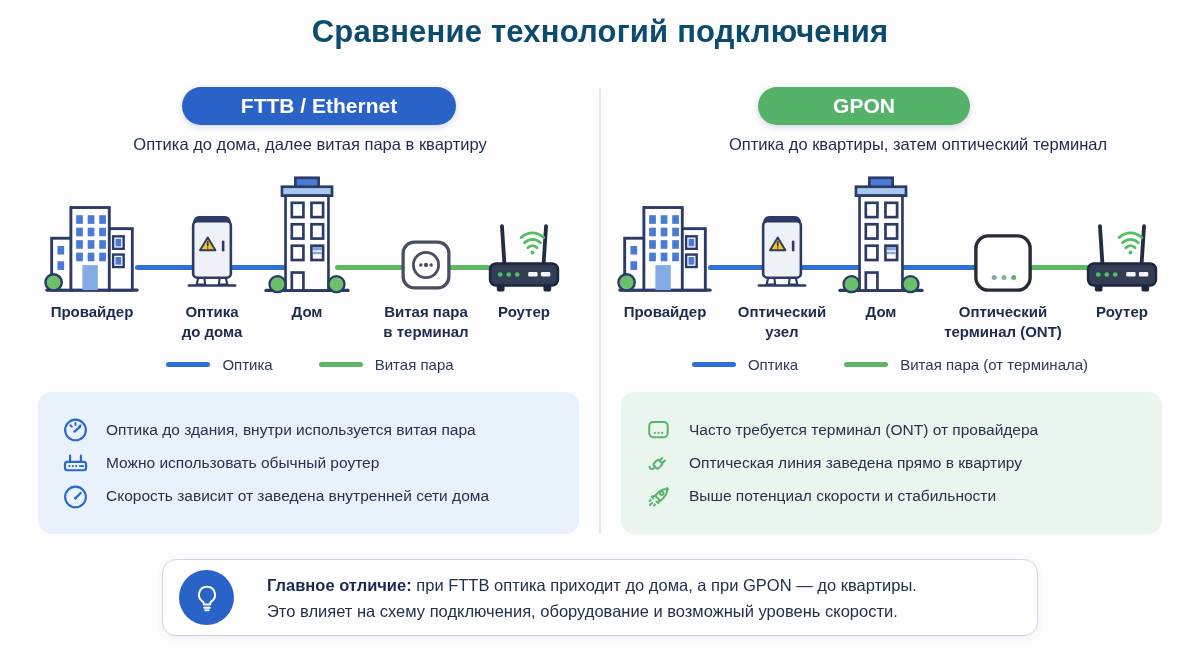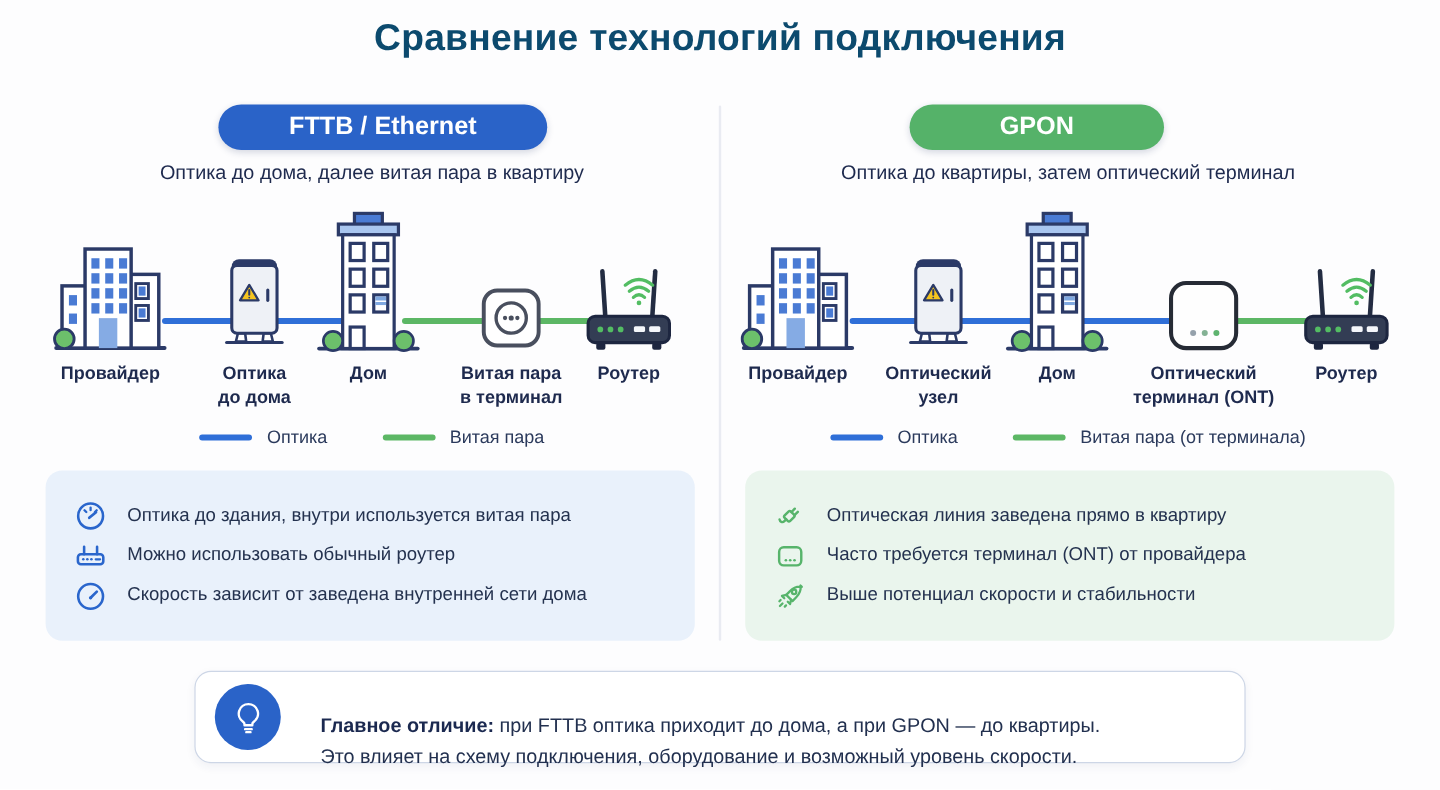--- a/index.html
+++ b/index.html
@@ -2,42 +2,42 @@
 <html><head>
 <meta charset="utf-8">
 <style>
   html,body{margin:0;padding:0;background:#fff;font-family:"Liberation Sans",sans-serif;}
   .canvas{position:relative;width:1200px;height:658px;background:#fdfdfe;overflow:hidden;color:#1e2a4e;}
   .title{position:absolute;top:14px;left:0;width:100%;text-align:center;font-size:31px;font-weight:700;color:#0c4a6e;letter-spacing:.2px;}
   .badge{position:absolute;top:87px;height:38px;border-radius:19px;color:#fff;font-weight:700;font-size:21px;display:flex;align-items:center;justify-content:center;box-shadow:0 2px 6px rgba(20,40,90,.18);}
   .badge.blue{left:182px;width:274px;background:#2a63c8;}
   .badge.green{left:758px;width:212px;background:#55b269;text-align:right;}
   .subtitle{position:absolute;top:135px;width:540px;text-align:center;font-size:16.5px;color:#1e2a4e;}
-  .subtitle.l{left:40px;}.subtitle.r{left:620px;}
+  .subtitle.l{left:40px;}.subtitle.r{left:648px;}
   .diagram{position:absolute;top:176px;width:540px;height:162px;}
   .diagram.l{left:40px;}.diagram.r{left:620px;}
   .line{position:absolute;top:89px;height:4.5px;border-radius:3px;z-index:0;}
   .line.blue{background:#2f6fd8;}
   .line.green{background:#5cb765;}
   .node{position:absolute;z-index:1;line-height:0;}
   .nlabel{position:absolute;top:126px;width:120px;text-align:center;font-size:15px;font-weight:600;line-height:20px;color:#1e2a4e;z-index:1;}
   .legend{position:absolute;top:356px;width:540px;display:flex;justify-content:center;gap:46px;align-items:center;}
   .legend.l{left:40px;}.legend.r{left:620px;}
   .litem{display:flex;align-items:center;gap:12px;font-size:15px;color:#2b3a5c;}
   .dash{width:44px;height:4.5px;border-radius:3px;}
   .dash.blue{background:#2f6fd8;}.dash.green{background:#5cb765;}
   .features{position:absolute;top:392px;width:541px;height:142px;border-radius:14px;box-sizing:border-box;display:flex;flex-direction:column;justify-content:space-evenly;padding:18px 0;}
   .features.l{left:38px;background:#e9f1fb;}
   .features.r{left:621px;background:#eaf5ed;}
   .frow{display:flex;align-items:center;gap:17px;padding-left:24px;font-size:15.5px;color:#24324f;}
   .ficon{width:27px;height:27px;flex:0 0 27px;line-height:0;}
   .divider{position:absolute;left:599px;top:88px;width:2px;height:446px;background:#e9ebf2;border-radius:1px;}
   .callout{position:absolute;left:162px;top:559px;width:876px;height:77px;background:#fff;border:1.5px solid #cdd6e6;border-radius:14px;box-sizing:border-box;box-shadow:0 3px 8px rgba(30,50,100,.06);}
   .bulb-circle{position:absolute;left:16px;top:10px;width:55px;height:55px;border-radius:50%;background:#2a63c8;display:flex;align-items:center;justify-content:center;line-height:0;}
-  .ctext{position:absolute;left:104px;top:12px;font-size:16.5px;line-height:26px;color:#22304f;margin-top:20px;}
+  .ctext{position:absolute;left:104px;top:12px;font-size:16.5px;line-height:26px;color:#22304f;}
   .ctext b{color:#1b2950;font-weight:700;}
 </style>
 </head>
 <body>
 
 <div class="canvas">
 
   <div class="title">Сравнение технологий подключения</div>
 
   <div class="badge blue">
@@ -324,39 +324,39 @@
         </svg>
       </span>
       <span>Скорость зависит от заведена внутренней сети дома</span>
     </div>
   </div>
 
   <div class="features r">
     <div class="frow">
       <span class="ficon">
         <svg width="27" height="27" viewBox="0 0 24 24">
+          <rect x="3.8" y="5.4" width="16.4" height="13.4" rx="3.4" fill="none" stroke="#57b46b" stroke-width="1.8"></rect>
+          <circle cx="8.8" cy="15" r="1" fill="#57b46b"></circle>
+            <circle cx="12" cy="15" r="1" fill="#57b46b"></circle>
+            <circle cx="15.2" cy="15" r="1" fill="#57b46b"></circle>
+        </svg>
+      </span>
+      <span>Часто требуется терминал (ONT) от провайдера</span>
+    </div>
+    <div class="frow">
+      <span class="ficon">
+        <svg width="27" height="27" viewBox="0 0 24 24">
           <g transform="rotate(45 12 12)" fill="none" stroke="#57b46b" stroke-width="1.8" stroke-linecap="round">
             <rect x="9.1" y="9.6" width="5.8" height="6.6" rx="1.3"></rect>
             <path d="M10.9 9.6V6.1M14.1 9.6V6.1"></path>
             <path d="M12 16.2v1.9c0 2-2.2 2.6-3.5 1.6"></path>
           </g>
         </svg>
       </span>
       <span>Оптическая линия заведена прямо в квартиру</span>
-    </div>
-    <div class="frow">
-      <span class="ficon">
-        <svg width="27" height="27" viewBox="0 0 24 24">
-          <rect x="3.8" y="5.4" width="16.4" height="13.4" rx="3.4" fill="none" stroke="#57b46b" stroke-width="1.8"></rect>
-          <circle cx="8.8" cy="15" r="1" fill="#57b46b"></circle>
-            <circle cx="12" cy="15" r="1" fill="#57b46b"></circle>
-            <circle cx="15.2" cy="15" r="1" fill="#57b46b"></circle>
-        </svg>
-      </span>
-      <span>Часто требуется терминал (ONT) от провайдера</span>
     </div>
     <div class="frow">
       <span class="ficon">
         <svg width="27" height="27" viewBox="0 0 24 24">
           <g fill="none" stroke="#57b46b" stroke-width="1.7" stroke-linecap="round" stroke-linejoin="round">
             <path d="M19.6 4.4c.5 3-.8 6.4-3.3 8.9l-2.6 2.6-4.6-4.6 2.6-2.6c2.5-2.5 5.9-3.8 8.9-3.3z"></path>
             <circle cx="14.9" cy="9.1" r="1.6"></circle>
             <path d="M9.1 11.3l-3.2.8 1.7 1.7M12.7 14.9l-.8 3.2-1.7-1.7"></path>
             <path d="M6.3 17.7l-1.9 1.9M8.9 19.1l-.9.9M4.9 15.1l-.9.9"></path>
           </g>

